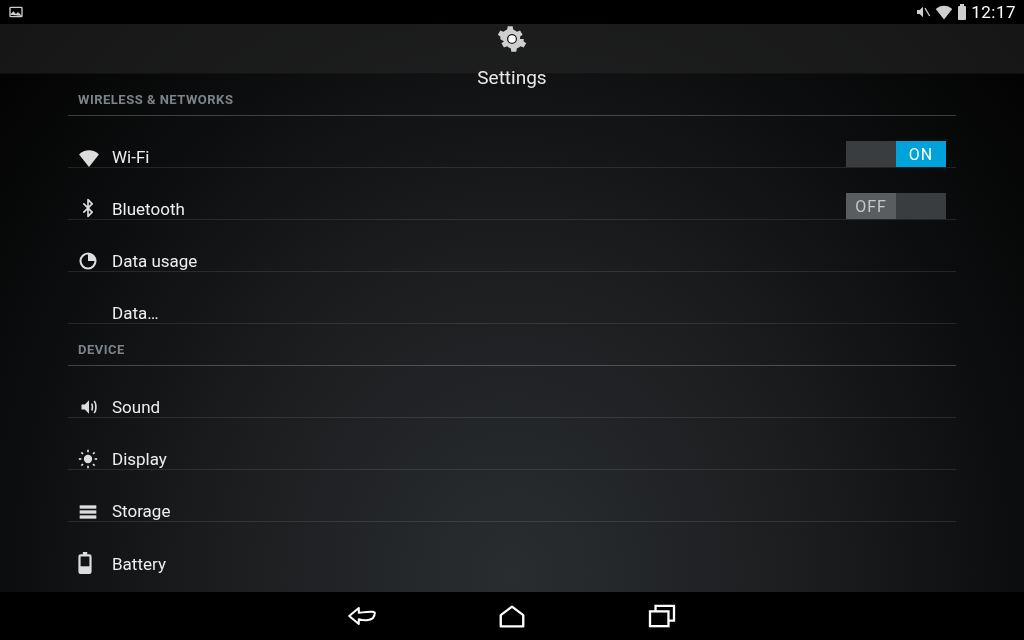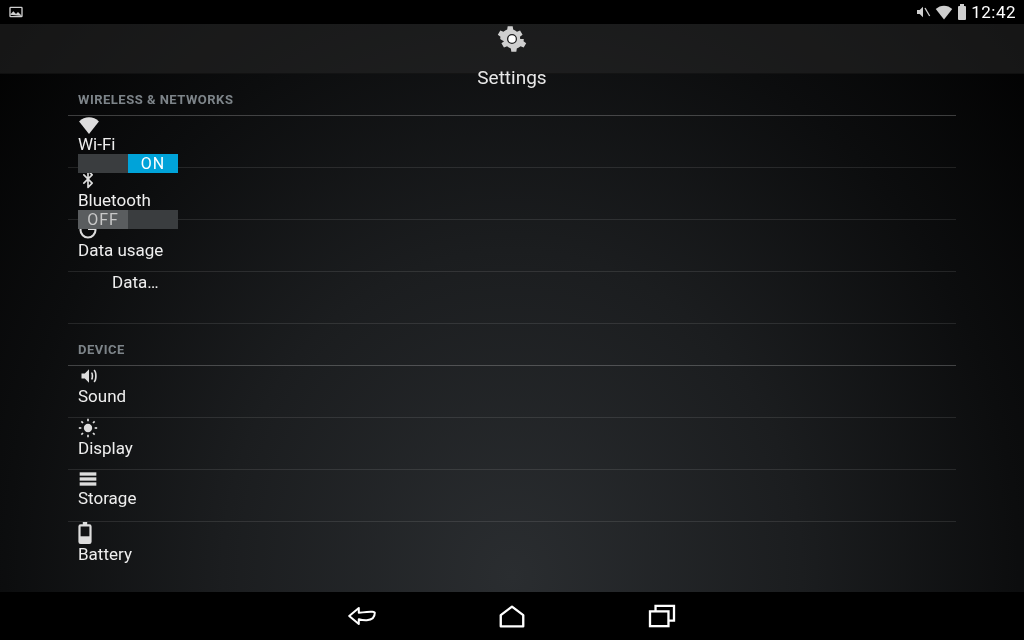--- a/index.html
+++ b/index.html
@@ -12,21 +12,21 @@
   .status-bar { height:24px; background:#000; display:flex; align-items:center; justify-content:space-between; padding:0 8px; font-size:16px; color:#cfcfcf; }
   .status-left, .status-right { display:flex; align-items:center; gap:6px; }
   .status-right { gap:4px; }
   .clock { color:#fff; font-size:17px; letter-spacing:0.5px; }
   
   .action-bar { height:50px; background:rgba(40,40,40,0.55); display:flex; align-items:center; padding:0 12px; gap:12px; border-bottom:1px solid rgba(0,0,0,0.3);flex-direction:column;}
   .action-title { font-size:19px; color:#e8e8e8; font-weight:400;}
   
   .content { flex:1; overflow:hidden; padding:0 68px; }
   .section-header { font-size:13px; font-weight:700; letter-spacing:0.5px; color:#7d8489; padding:18px 0 8px 10px; border-bottom:1px solid rgba(255,255,255,0.22); }
-  .row { display:flex; align-items:flex-start; height:52px; border-bottom:1px solid rgba(255,255,255,0.10); padding:0 10px;flex-direction:column; }
+  .row { display:flex; align-items:flex-end; height:52px; border-bottom:1px solid rgba(255,255,255,0.10); padding:0 10px; }
   .row:last-child { border-bottom:none; }
   .row .ricon { width:34px; display:flex; align-items:center; justify-content:flex-start; }
   .row .rlabel { font-size:17px; color:#eeeeee; flex:1; }
   .row .rlabel.indent { margin-left:34px; }
   
   .toggle { width:100px; height:26px; display:flex; background:#3a3d3f; position:relative; }
   .toggle .thumb { width:50%; height:100%; display:flex; align-items:center; justify-content:center; font-size:16px; letter-spacing:1px; color:#fff; }
   .toggle.on .thumb-on { background:#00a3d9; }
   .toggle.on .thumb-off { background:#3a3d3f; }
   .toggle.off .thumb-off { background:#5a5d5f; color:#c8c8c8; }
@@ -63,21 +63,21 @@
       <svg width="18" height="16" viewBox="0 0 24 20" fill="#cfcfcf">
           <path d="M12 20L1 6c6-6 16-6 22 0L12 20z"></path>
         </svg>
     </span>
     <span>
       <svg width="10" height="16" viewBox="0 0 10 16" fill="#cfcfcf">
           <rect x="1" y="2" width="8" height="14" rx="1"></rect>
           <rect x="3" y="0" width="4" height="2"></rect>
         </svg>
     </span>
-    <span class="clock">12:42</span>
+    <span class="clock">12:17</span>
   </div>
 </div>
 
 <div class="action-bar">
   <span>
     <svg width="30" height="30" viewBox="0 0 24 24" fill="#cfcfcf">
       <path d="M12 8a4 4 0 100 8 4 4 0 000-8zm9.4 4c0 .6-.05 1.2-.15 1.75l2.1 1.65-2 3.46-2.5-1a7.8 7.8 0 01-3 1.75l-.4 2.65h-4l-.4-2.65a7.8 7.8 0 01-3-1.75l-2.5 1-2-3.46 2.1-1.65A8.6 8.6 0 012.6 12c0-.6.05-1.2.15-1.75L.65 8.6l2-3.46 2.5 1a7.8 7.8 0 013-1.75L8.55 1.7h4l.4 2.65a7.8 7.8 0 013 1.75l2.5-1 2 3.46-2.1 1.65c.1.55.15 1.15.15 1.75z"></path>
       <circle cx="12" cy="12" r="3" fill="#fff"></circle>
     </svg>
   </span>

